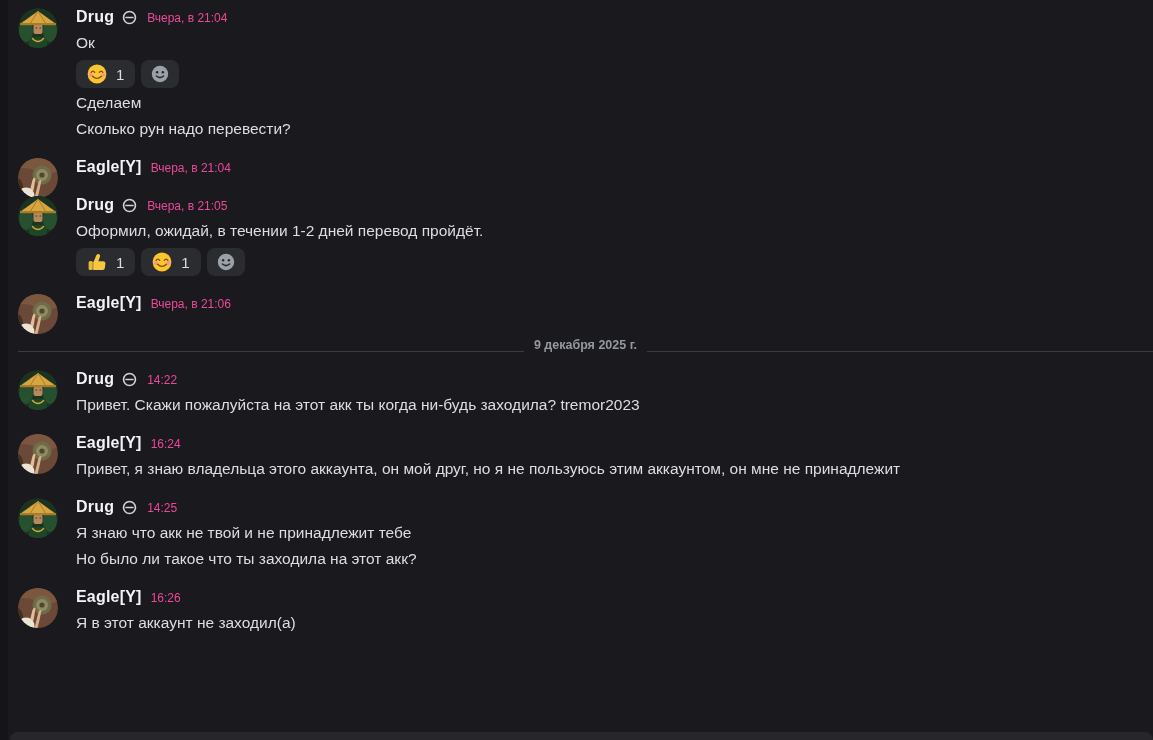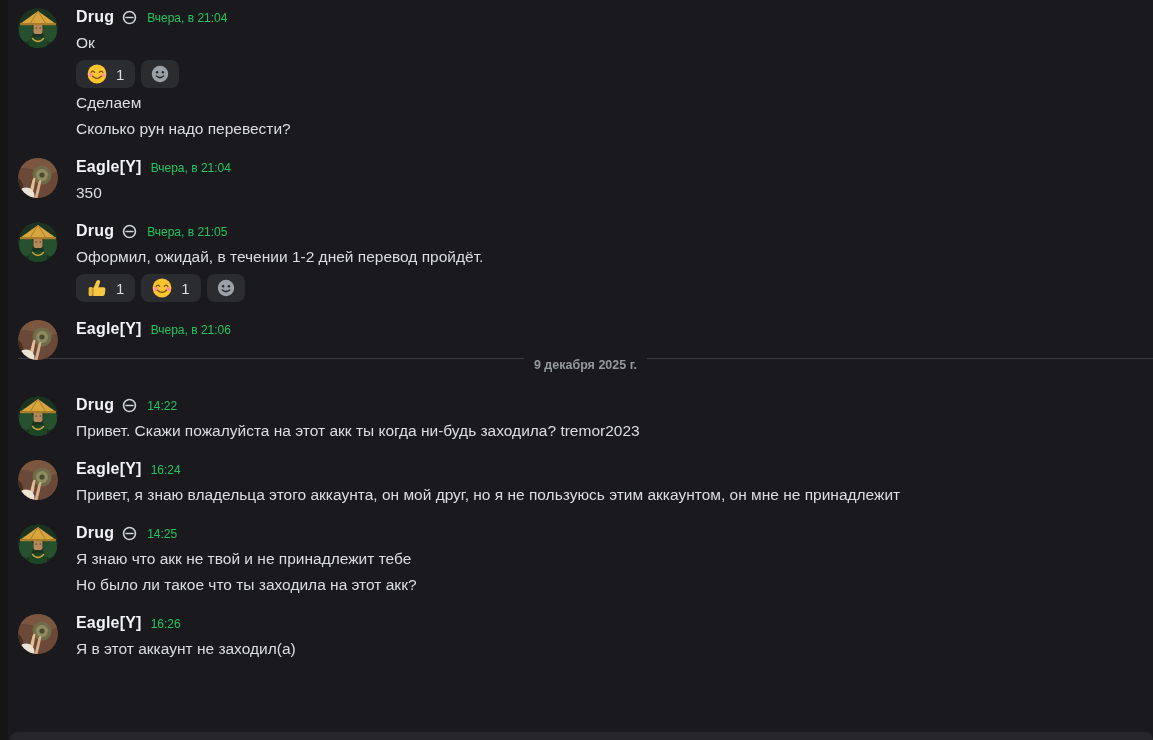--- a/index.html
+++ b/index.html
@@ -11,28 +11,28 @@
   }
   .left-edge{position:absolute;left:0;top:0;bottom:0;width:8px;background:#151518;}
   .chat{position:absolute;left:8px;right:0;top:0;bottom:6px;padding-top:4px;overflow:hidden;}
   .group{position:relative;padding-left:68px;margin-top:16px;}
   .group.first{margin-top:2px;}
   .avatar-wrap{position:absolute;left:10px;top:2px;width:40px;height:40px;border-radius:50%;overflow:hidden;cursor:pointer;background:#000;}
   .avatar-wrap svg{display:block;width:40px;height:40px;}
   .ghead{display:flex;align-items:center;height:22px;}
   .uname{font-size:16px;font-weight:700;color:#f3f4f6;cursor:pointer;letter-spacing:.2px;}
   .badge{width:17px;height:17px;margin-left:7px;flex:0 0 auto;}
-  .tstamp{font-size:12px;color:#22c55e;margin-left:9px;padding-top:2px;}
+  .tstamp{font-size:12px;color:#ec4899;margin-left:9px;padding-top:2px;}
   .msg{font-size:15.5px;line-height:22px;margin-top:4px;color:#dcdee1;font-weight:400;}
   .reactions{display:flex;gap:6px;margin:6px 0 2px 0;}
   .pill{display:flex;align-items:center;gap:9px;height:28px;padding:0 11px;background:#2b2c30;border-radius:8px;cursor:pointer;}
   .pill svg{width:20px;height:20px;display:block;}
   .pill .cnt{font-size:15px;color:#dbdee1;font-weight:500;}
   .pill.add{padding:0 9px;}
-  .divider{display:flex;align-items:flex-start;gap:10px;margin:18px 0 2px 10px;height:20px;}
+  .divider{display:flex;align-items:flex-end;gap:10px;margin:18px 0 2px 10px;height:20px;}
   .dline{flex:1;height:1px;background:#3b3c42;}
   .dlabel{font-size:12.5px;font-weight:600;color:#94989f;flex:0 0 auto;}
   .composer{position:absolute;left:10px;right:0;bottom:0;height:8px;background:#26262b;border-radius:8px 8px 0 0;cursor:text;}
   .hidden-defs{position:absolute;width:0;height:0;overflow:hidden;}
 </style>
 </head>
 <body>
 
 <svg class="hidden-defs" aria-hidden="true">
   <defs>
@@ -123,21 +123,20 @@
   <div class="group">
     <div class="avatar-wrap">
       <svg>
           <use href="#av-eagle"></use>
         </svg>
     </div>
     <div class="ghead">
       <span class="uname">Eagle[Y]</span>
       <span class="tstamp">Вчера, в 21:04</span>
     </div>
-    <div class="msg">350</div>
   </div>
 
   <div class="group">
     <div class="avatar-wrap">
       <svg>
           <use href="#av-drug"></use>
         </svg>
     </div>
     <div class="ghead">
       <span class="uname">Drug</span>

